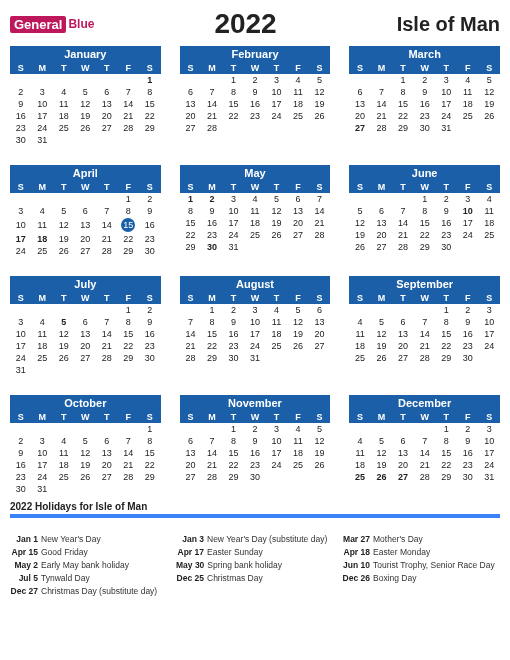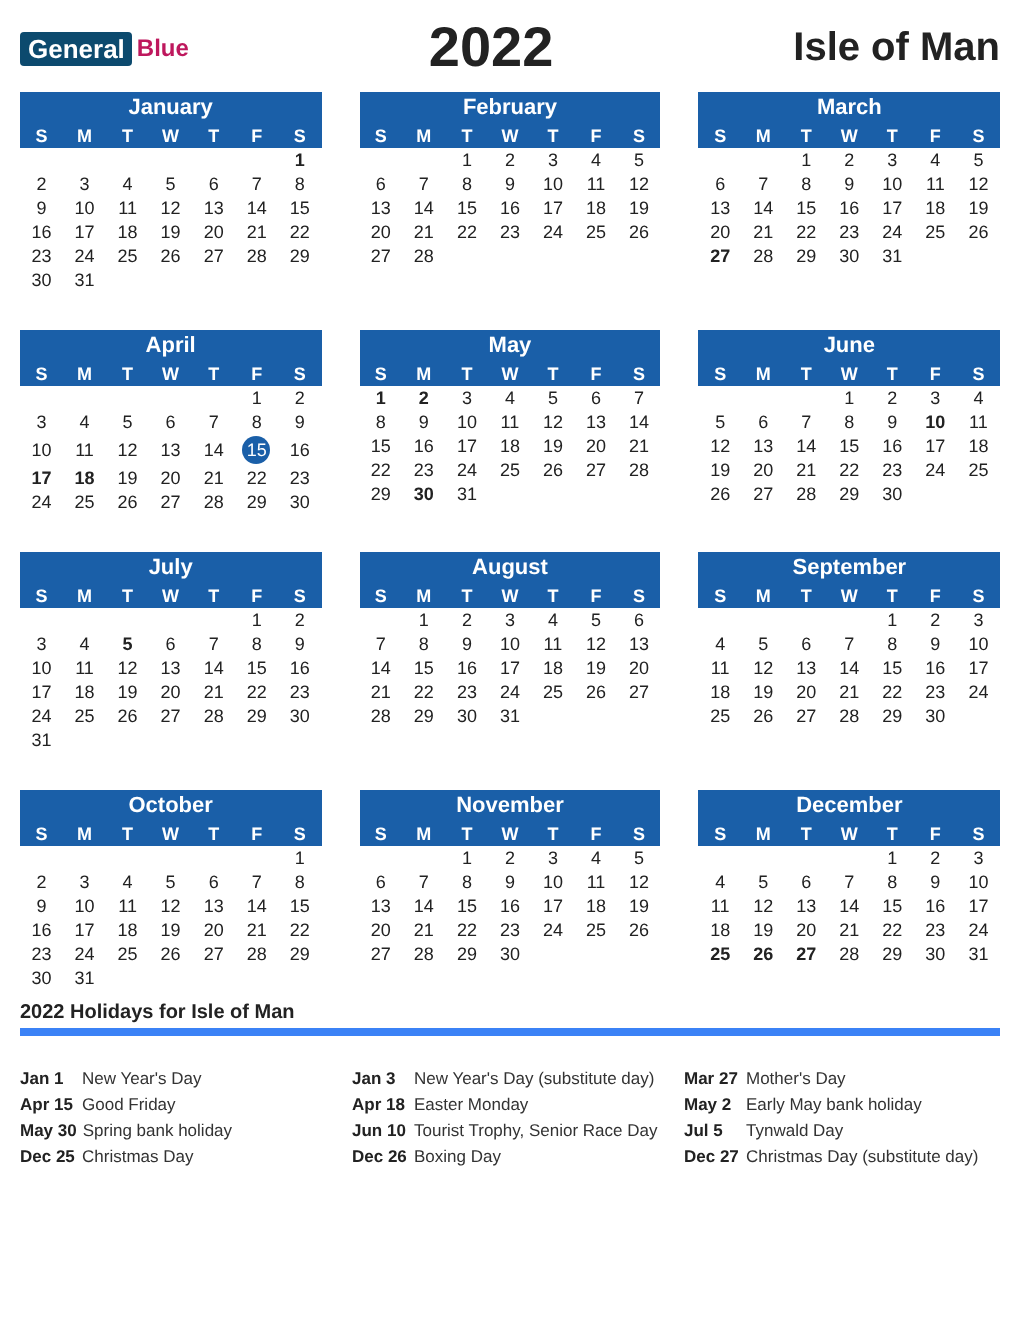--- a/index.html
+++ b/index.html
@@ -21,21 +21,21 @@
       justify-content: space-between;
       align-items: center;
       margin-bottom: 6px;
     }
     .logo {
       display: flex;
       align-items: center;
       gap: 2px;
     }
     .logo-box {
-      background: #0c4a6e;
+      background: #be185d;
       color: #fff;
       font-size: 13px;
       font-weight: bold;
       padding: 1px 4px;
       border-radius: 2px;
     }
     .logo-text {
       color: #be185d;
       font-size: 12px;
       font-weight: bold;
@@ -114,20 +114,21 @@
       display: grid;
       grid-template-columns: repeat(3, 1fr);
       gap: 1px 8px;
     }
     .holiday-item {
       display: flex;
       gap: 3px;
       font-size: 8.5px;
       color: #222;
       line-height: 1.4;
+      text-align: right;
     }
     .holiday-date {
       font-weight: bold;
       white-space: nowrap;
       min-width: 28px;
     }
     .holiday-name {
       color: #333;
     }
   </style>
@@ -943,20 +944,24 @@
       </div>
       <div class="holiday-item">
         <span class="holiday-date">Mar 27</span>
         <span class="holiday-name">Mother's Day</span>
       </div>
       <div class="holiday-item">
         <span class="holiday-date">Apr 15</span>
         <span class="holiday-name">Good Friday</span>
       </div>
       <div class="holiday-item">
+        <span class="holiday-date">Apr 17</span>
+        <span class="holiday-name">Easter Sunday</span>
+      </div>
+      <div class="holiday-item">
         <span class="holiday-date">Apr 18</span>
         <span class="holiday-name">Easter Monday</span>
       </div>
       <div class="holiday-item">
         <span class="holiday-date">May 2</span>
         <span class="holiday-name">Early May bank holiday</span>
       </div>
       <div class="holiday-item">
         <span class="holiday-date">May 30</span>
         <span class="holiday-name">Spring bank holiday</span>

